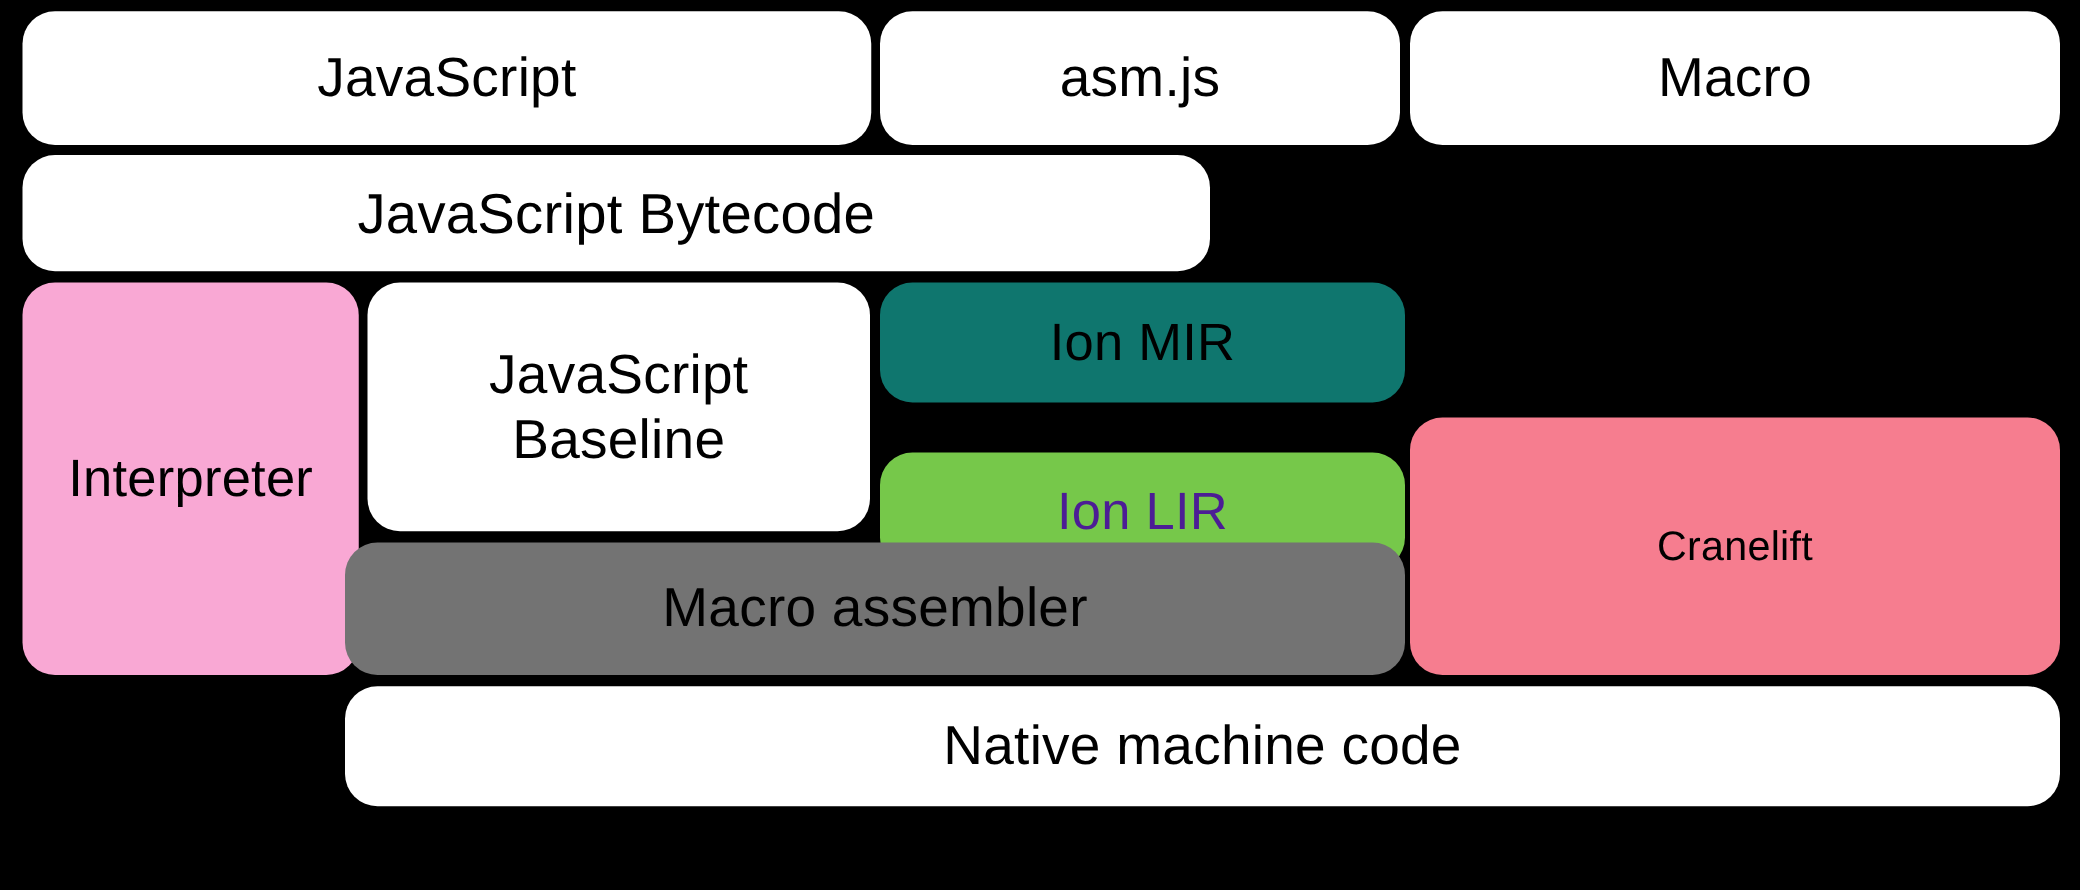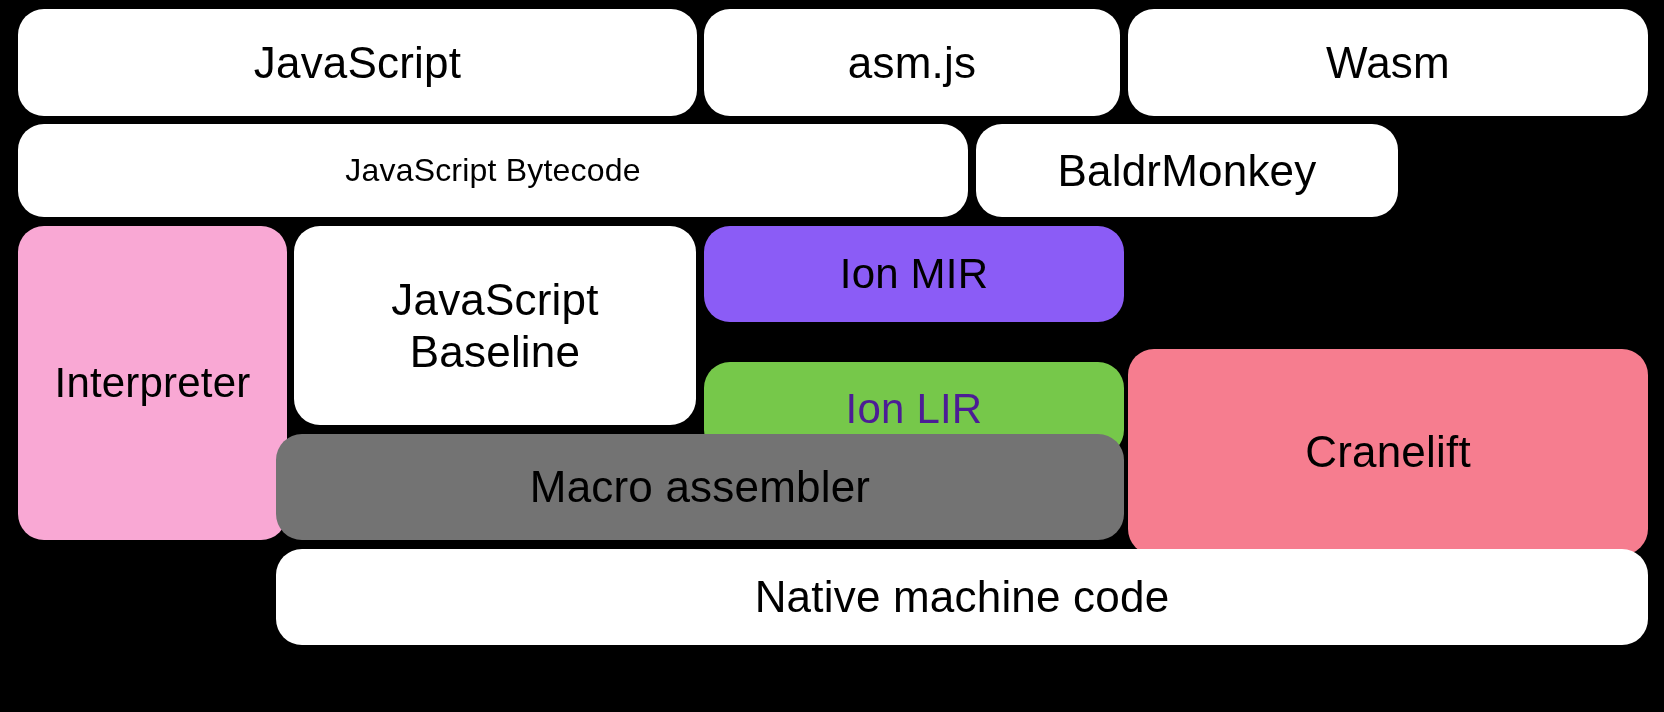--- a/index.html
+++ b/index.html
@@ -36,24 +36,23 @@
     display: block;
     white-space: pre-line;
   }
 </style>
 </head>
 <body>
 
 <div id="canvas" style="background: rgb(0, 0, 0);">
     <div class="node" style="left: 18px; top: 9px; width: 679px; height: 107px; background: rgb(255, 255, 255); border-radius: 26px; font-size: 44px; color: rgb(0, 0, 0);"><span class="node-label">JavaScript</span></div>
     <div class="node" style="left: 704px; top: 9px; width: 416px; height: 107px; background: rgb(255, 255, 255); border-radius: 26px; font-size: 44px; color: rgb(0, 0, 0); justify-content: center;"><span class="node-label">asm.js</span></div>
-    <div class="node" style="left: 1128px; top: 9px; width: 520px; height: 107px; background: rgb(255, 255, 255); border-radius: 26px; font-size: 44px; color: rgb(0, 0, 0);"><span class="node-label">Wasm</span></div>
-    <div class="node" style="left: 18px; top: 124px; width: 950px; height: 93px; background: rgb(255, 255, 255); border-radius: 26px; font-size: 32px; color: rgb(0, 0, 0);"><span class="node-label">JavaScript Bytecode</span></div>
-    <div class="node" style="left: 976px; top: 124px; width: 422px; height: 93px; background: rgb(255, 255, 255); border-radius: 26px; font-size: 44px; color: rgb(0, 0, 0);"><span class="node-label">BaldrMonkey</span></div>
+    <div class="node" style="left: 1128px; top: 9px; width: 520px; height: 107px; background: rgb(255, 255, 255); border-radius: 26px; font-size: 44px; color: rgb(0, 0, 0);"><span class="node-label">Macro</span></div>
+    <div class="node" style="left: 18px; top: 124px; width: 950px; height: 93px; background: rgb(255, 255, 255); border-radius: 26px; font-size: 45px; color: rgb(0, 0, 0);"><span class="node-label">JavaScript Bytecode</span></div>
     <div class="node" style="left: 18px; top: 226px; width: 269px; height: 314px; background: #f9a8d4; border-radius: 26px; font-size: 42px; color: rgb(0, 0, 0);"><span class="node-label">Interpreter</span></div>
     <div class="node" style="left: 294px; top: 226px; width: 402px; height: 199px; background: rgb(255, 255, 255); border-radius: 26px; font-size: 44px; color: rgb(0, 0, 0);"><span class="node-label">JavaScript
 Baseline</span></div>
-    <div class="node" style="left: 704px; top: 226px; width: 420px; height: 96px; background: #8b5cf6; border-radius: 26px; font-size: 42px; color: rgb(0, 0, 0);"><span class="node-label">Ion MIR</span></div>
+    <div class="node" style="left: 704px; top: 226px; width: 420px; height: 96px; background: #0f766e; border-radius: 26px; font-size: 42px; color: rgb(0, 0, 0);"><span class="node-label">Ion MIR</span></div>
     <div class="node" style="left: 704px; top: 331px; width: 420px; height: 94px; background: rgb(118, 200, 74); border-radius: 26px; font-size: 42px; color: #4c1d95; margin-top: 31px;"><span class="node-label">Ion LIR</span></div>
-    <div class="node" style="left: 1128px; top: 334px; width: 520px; height: 206px; background: rgb(246, 125, 143); border-radius: 26px; font-size: 44px; color: rgb(0, 0, 0); margin-top: 15px;"><span class="node-label">Cranelift</span></div>
+    <div class="node" style="left: 1128px; top: 334px; width: 520px; height: 206px; background: rgb(246, 125, 143); border-radius: 26px; font-size: 33px; color: rgb(0, 0, 0);"><span class="node-label">Cranelift</span></div>
     <div class="node" style="left: 276px; top: 434px; width: 848px; height: 106px; background: #737373; border-radius: 26px; font-size: 44px; color: rgb(0, 0, 0);"><span class="node-label">Macro assembler</span></div>
     <div class="node" style="left: 276px; top: 549px; width: 1372px; height: 96px; background: rgb(255, 255, 255); border-radius: 26px; font-size: 44px; color: rgb(0, 0, 0); justify-content: center;"><span class="node-label">Native machine code</span></div>
   </div>
 
 </body></html>

